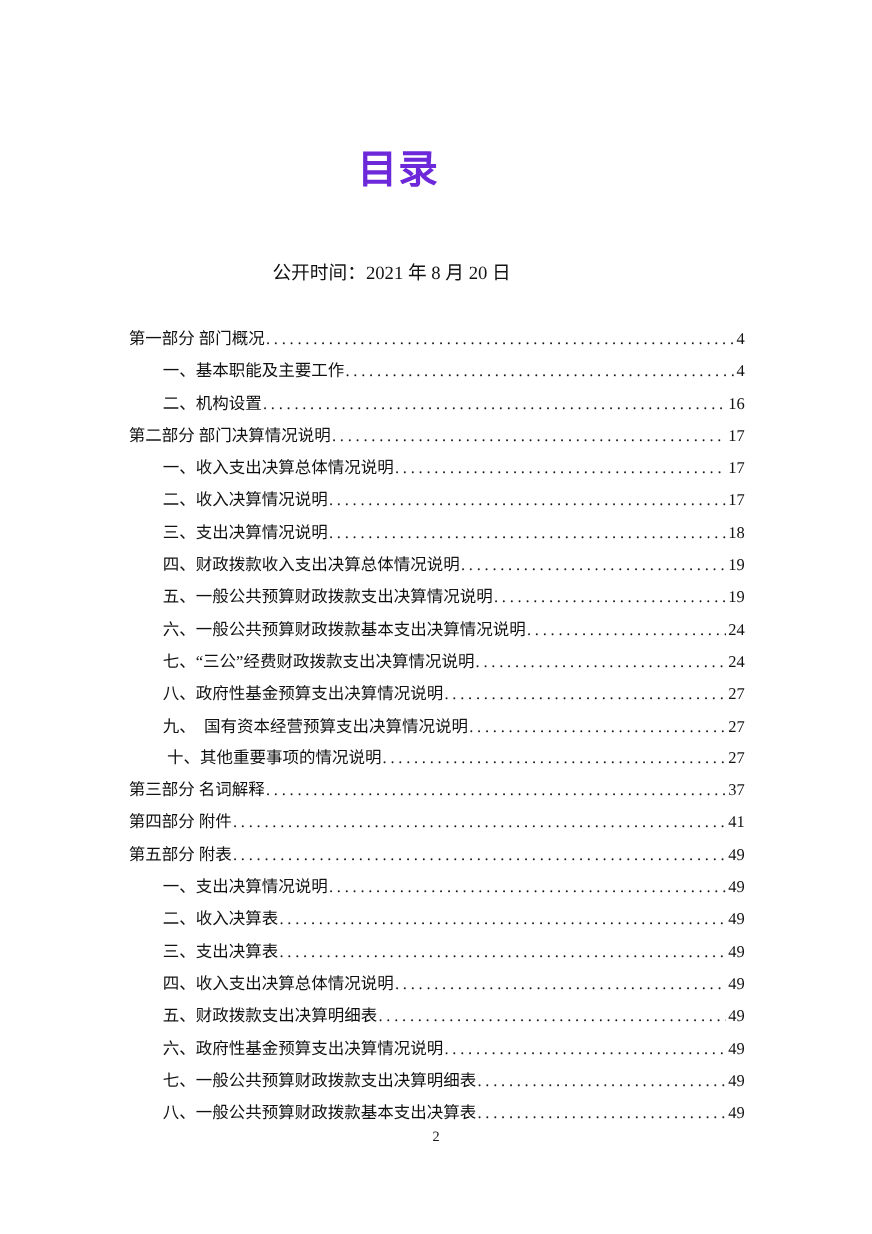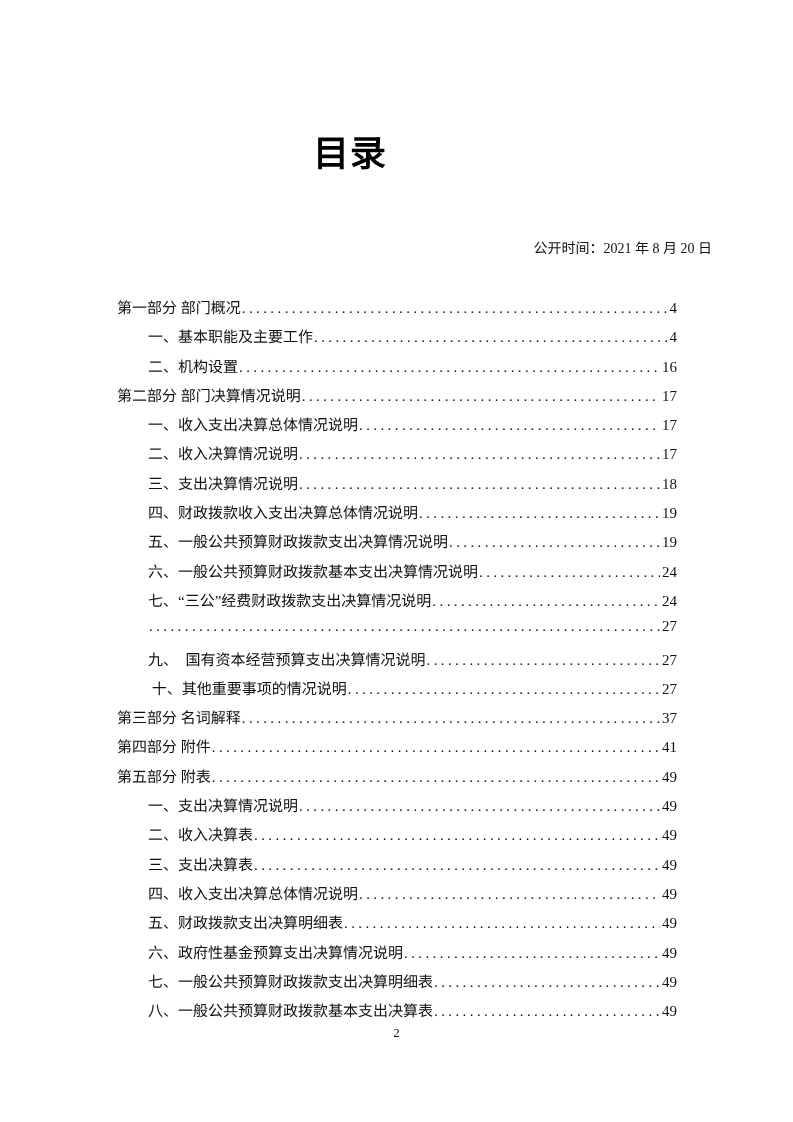--- a/index.html
+++ b/index.html
@@ -11,35 +11,35 @@
     position: relative;
     overflow: hidden;
   }
   .page {
     position: relative;
     width: 793px; height: 1122px;
     background: #ffffff;
   }
   .doc-title {
     position: absolute;
-    top: 132px; left: 4px; width: 692px;
+    top: 132px; left: 16px; width: 692px;
     text-align: center;
     font-family: "Liberation Sans", "DejaVu Sans", sans-serif;
     font-weight: 700;
     font-size: 36px;
     line-height: 44px;
     letter-spacing: 1px;
-    color: #000000;
+    color: #6d28d9;
     margin: 0;
   }
   .publish-line {
     position: absolute;
     top: 237px; left: 0; width: 712px;
-    text-align: right;
-    font-size: 14px;
+    text-align: center;
+    font-size: 17px;
     line-height: 23px;
     white-space: pre;
     color: #111111;
   }
   .toc {
     position: absolute;
     top: 296px; left: 117px; width: 560px;
   }
   .toc-row {
     display: flex;
@@ -136,20 +136,21 @@
     <span class="toc-label">六、一般公共预算财政拨款基本支出决算情况说明</span>
     <span class="toc-dots" aria-hidden="true">................................................................................................................................................................</span>
     <span class="toc-page">24</span>
   </div>
       <div class="toc-row level-1">
     <span class="toc-label">七、“三公”经费财政拨款支出决算情况说明</span>
     <span class="toc-dots" aria-hidden="true">................................................................................................................................................................</span>
     <span class="toc-page">24</span>
   </div>
       <div class="toc-row level-1">
+    <span class="toc-label">八、政府性基金预算支出决算情况说明</span>
     <span class="toc-dots" aria-hidden="true">................................................................................................................................................................</span>
     <span class="toc-page">27</span>
   </div>
       <div class="toc-row level-1">
     <span class="toc-label">九、　国有资本经营预算支出决算情况说明</span>
     <span class="toc-dots" aria-hidden="true">................................................................................................................................................................</span>
     <span class="toc-page">27</span>
   </div>
       <div class="toc-row level-1">
     <span class="toc-label"> 十、其他重要事项的情况说明</span>

